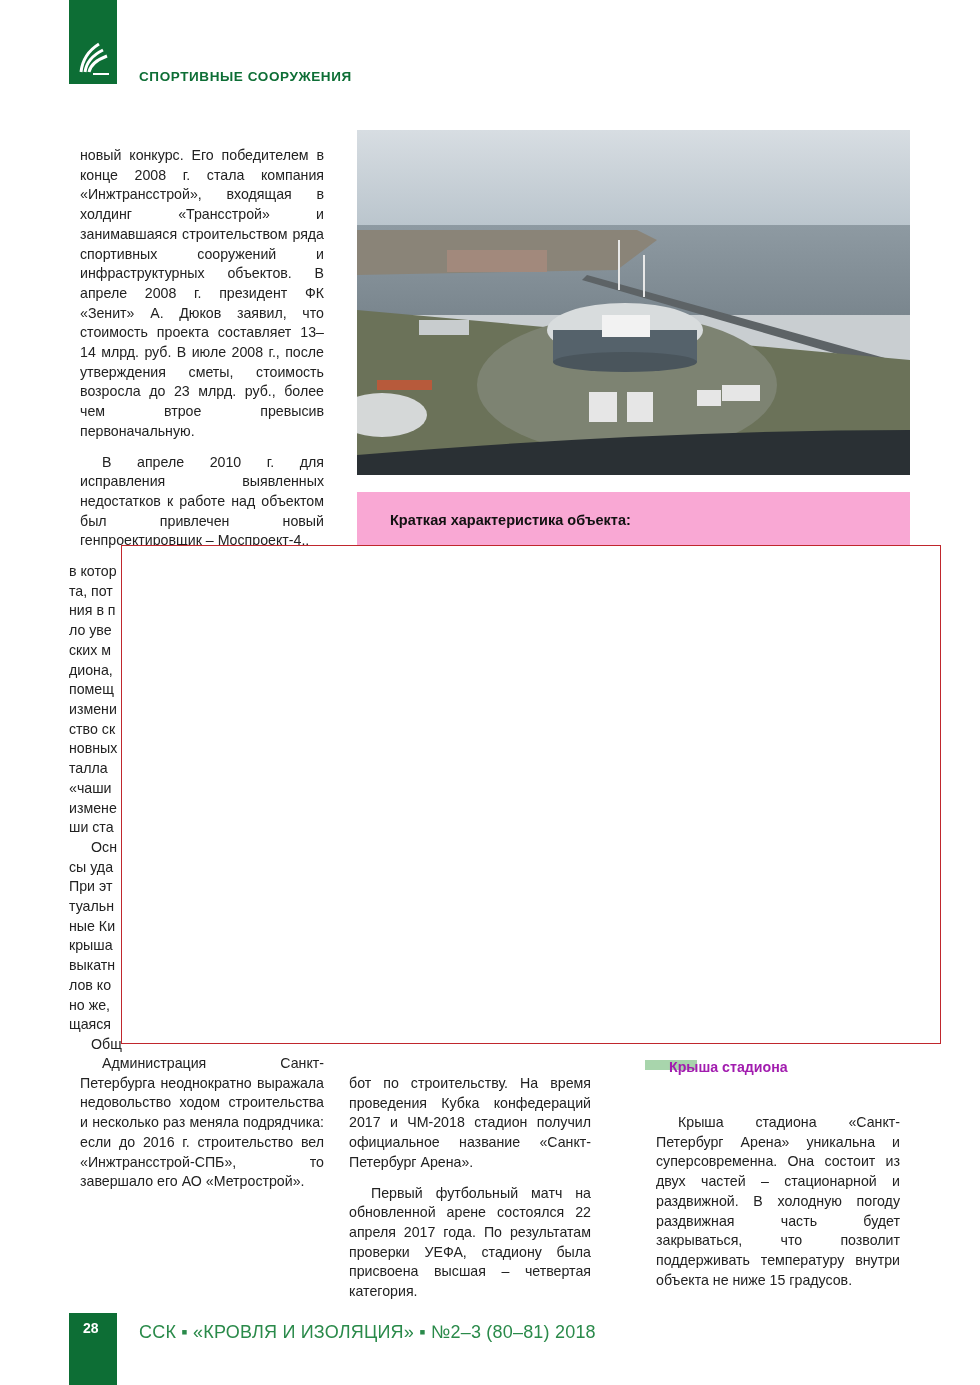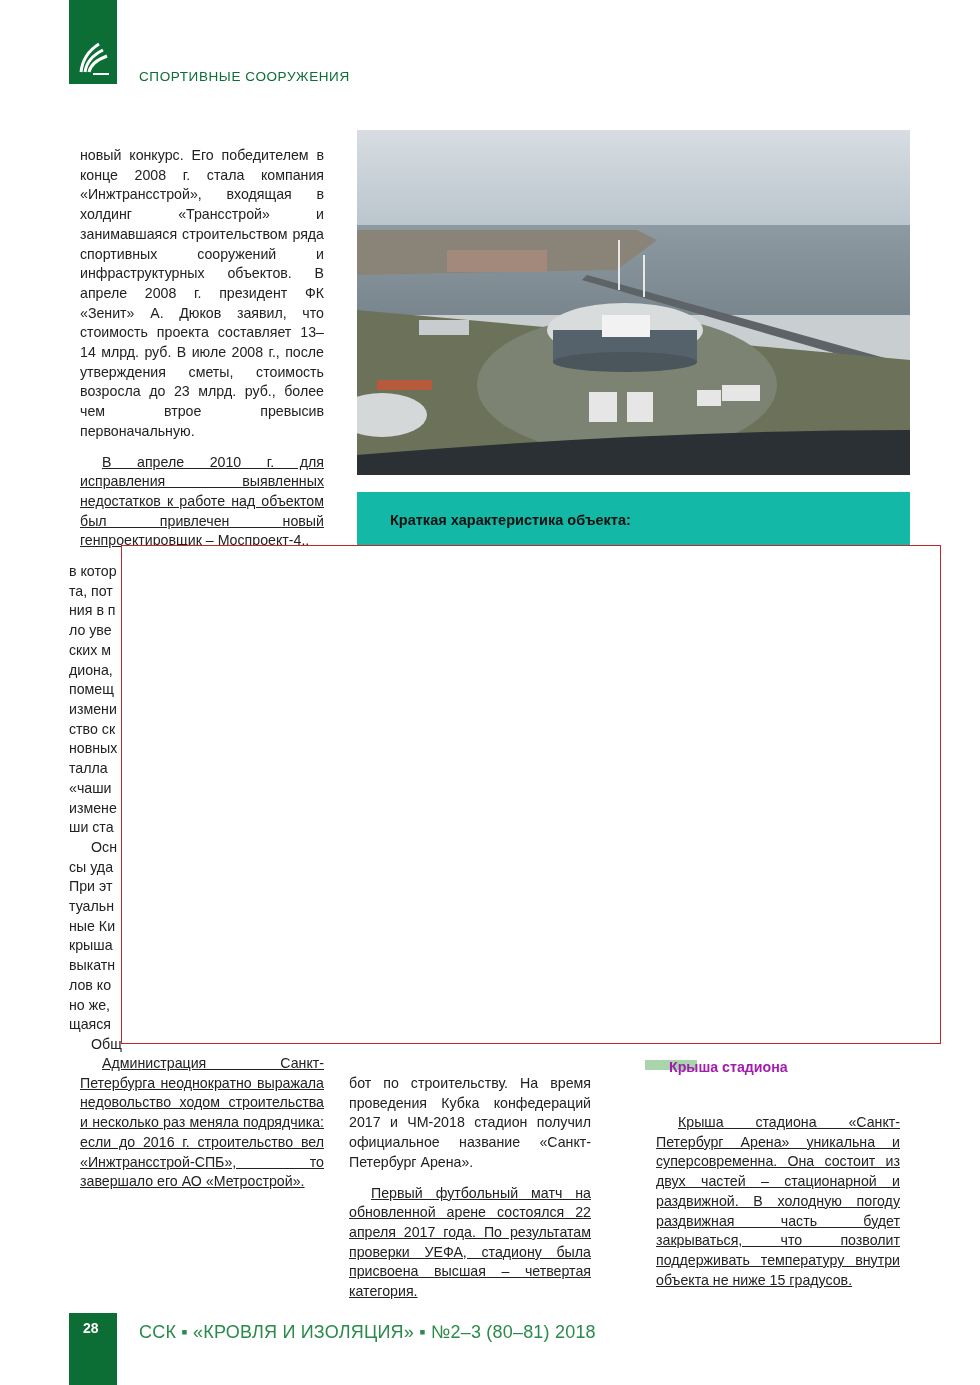--- a/index.html
+++ b/index.html
@@ -8,43 +8,43 @@
     background: #ffffff; color: #1a1a1a;
     font-family: "Liberation Sans", sans-serif;
   }
   .logo-block {
     position: absolute; left: 69px; top: 0; width: 48px; height: 84px;
     background: #0d6e35;
   }
   .logo-block svg { position: absolute; left: 8px; top: 38px; }
   .section-title {
     position: absolute; left: 139px; top: 69px;
-    font-size: 13.5px; font-weight: normal; letter-spacing: 0.6px;
+    font-size: 13.5px; font-weight: bold; letter-spacing: 0.6px;
     color: #0d6e35;
   }
   .col {
     position: absolute; font-size: 14.2px; line-height: 19.7px;
     text-align: justify; color: #222;
   }
   .col p { margin: 11px; }
-  .col p.ind { text-indent: 22px; text-decoration: underline; }
+  .col p.ind { text-indent: 22px; }
   .col-left { left: 69px; top: 135px; width: 266px; }
   .col-left-bottom { left: 69px; top: 1043px; width: 266px; }
   .col-mid { left: 338px; top: 1063px; width: 264px; }
   .col-right { left: 645px; top: 1102px; width: 266px; }
 
   .photo {
     position: absolute; left: 357px; top: 130px; width: 553px; height: 345px;
     overflow: hidden; background: #c9ced1;
   }
   .photo svg { display: block; }
 
   .infobox {
     position: absolute; left: 357px; top: 492px; width: 553px; height: 60px;
-    background: #14b8a6;
+    background: #f9a8d4;
   }
   .infobox-title {
     position: absolute; left: 33px; top: 20px;
     font-size: 14.5px; font-weight: bold; color: #111;
   }
 
   .redacted {
     position: absolute; left: 121px; top: 545px; width: 818px; height: 497px;
     background: #ffffff; border: 1px solid #c0272d;
   }

